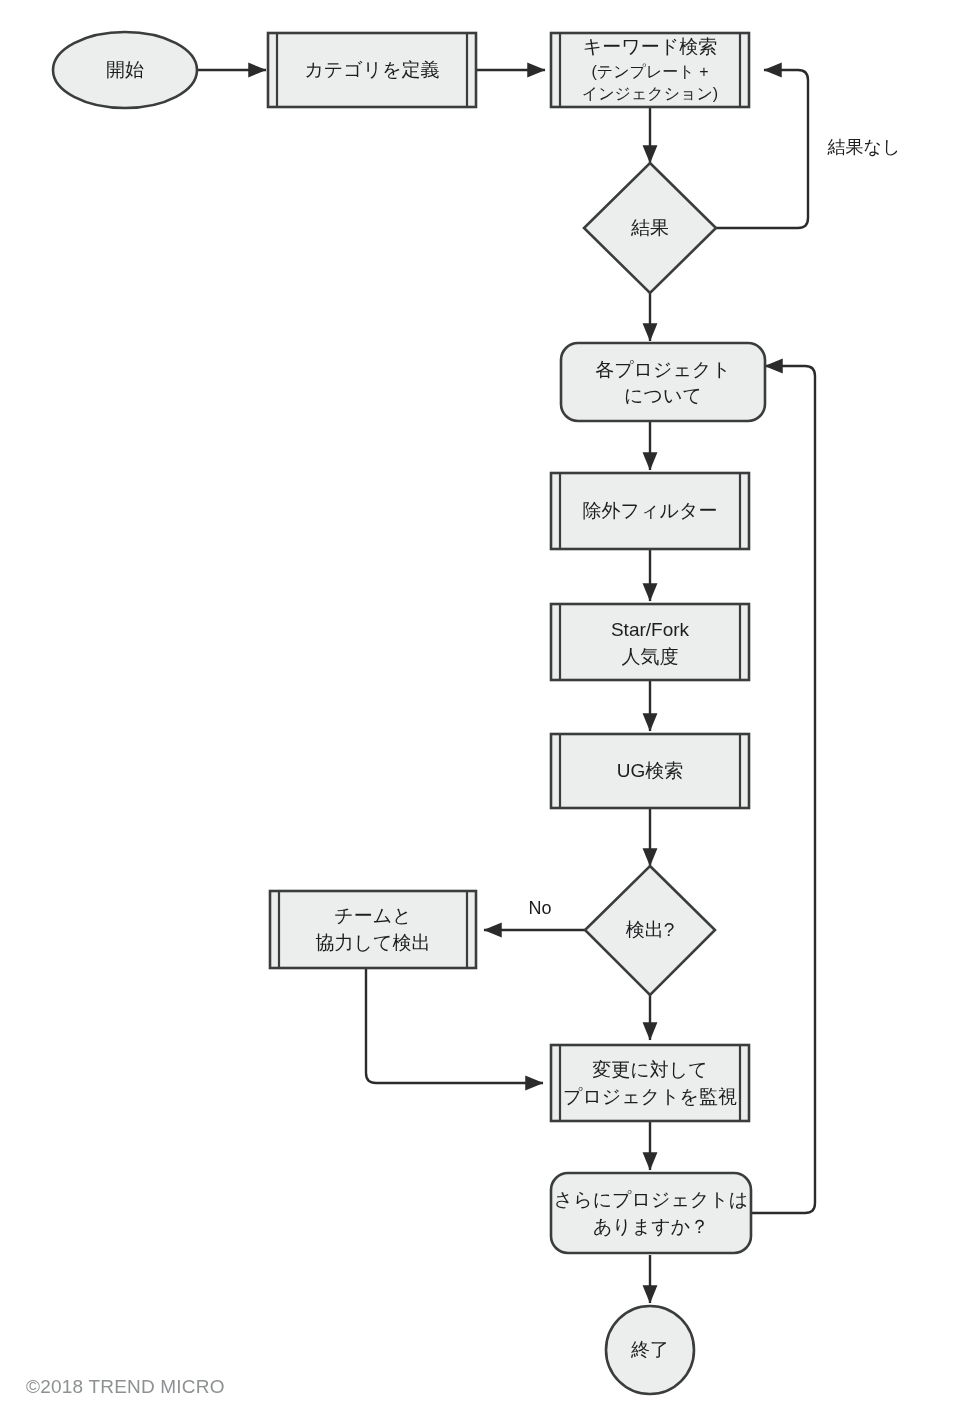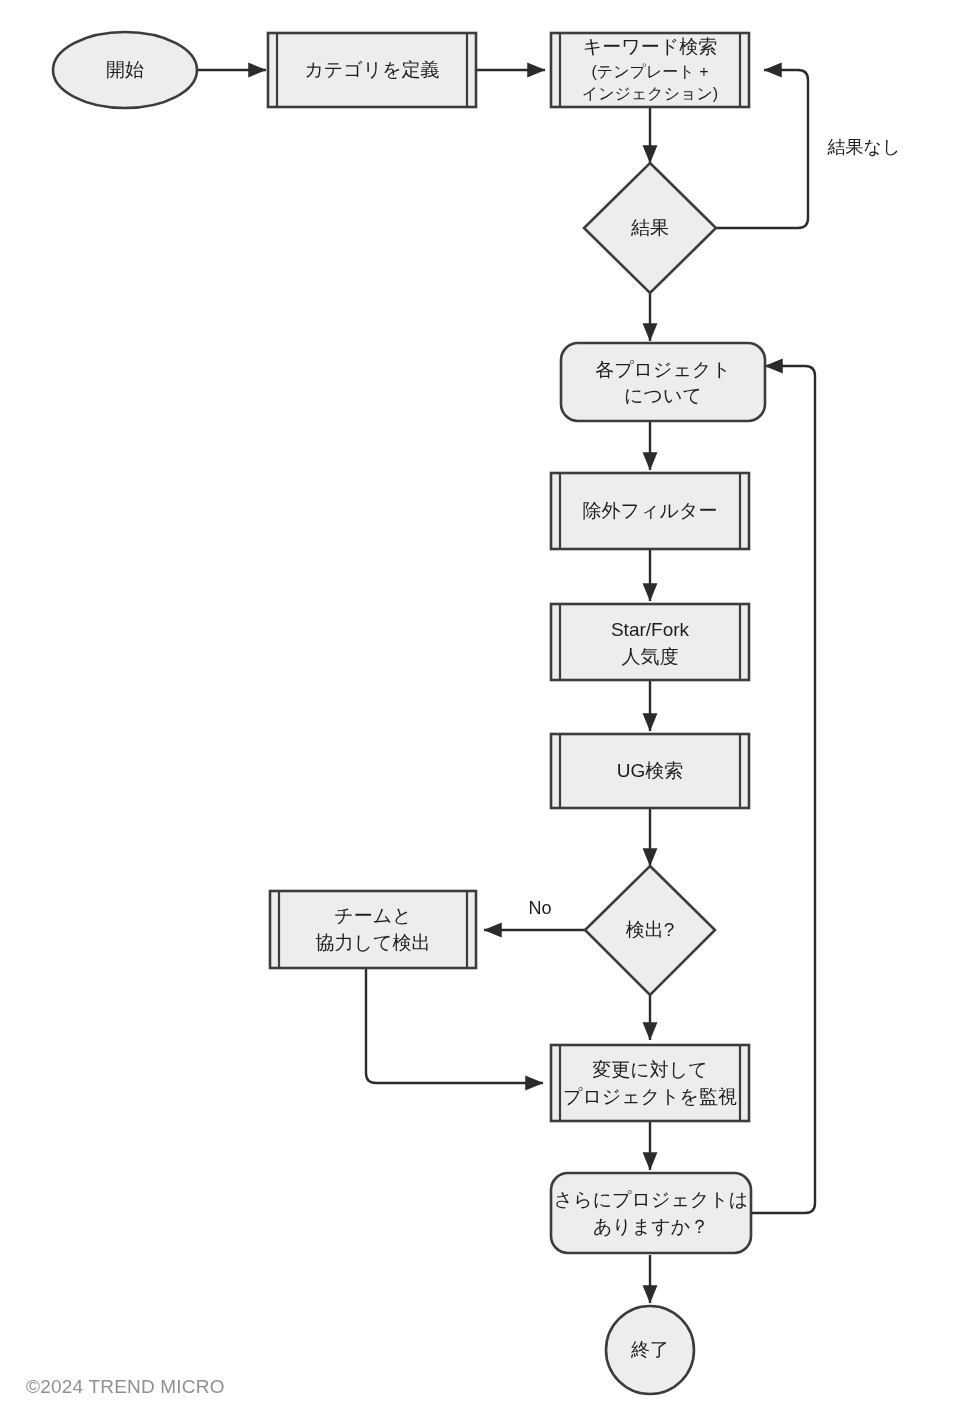--- a/index.html
+++ b/index.html
@@ -198,15 +198,15 @@
       <text class="node-text" x="651" y="1228">ありますか？</text>
     </g>
 
     <g>
       <circle class="node-shape" cx="650" cy="1350" r="44"></circle>
       <text class="node-text" x="650" y="1351">終了</text>
     </g>
 
   </svg>
 
-  <div class="copyright">©2024 TREND MICRO</div>
+  <div class="copyright">©2018 TREND MICRO</div>
 
 </div>
 
 </body></html>

